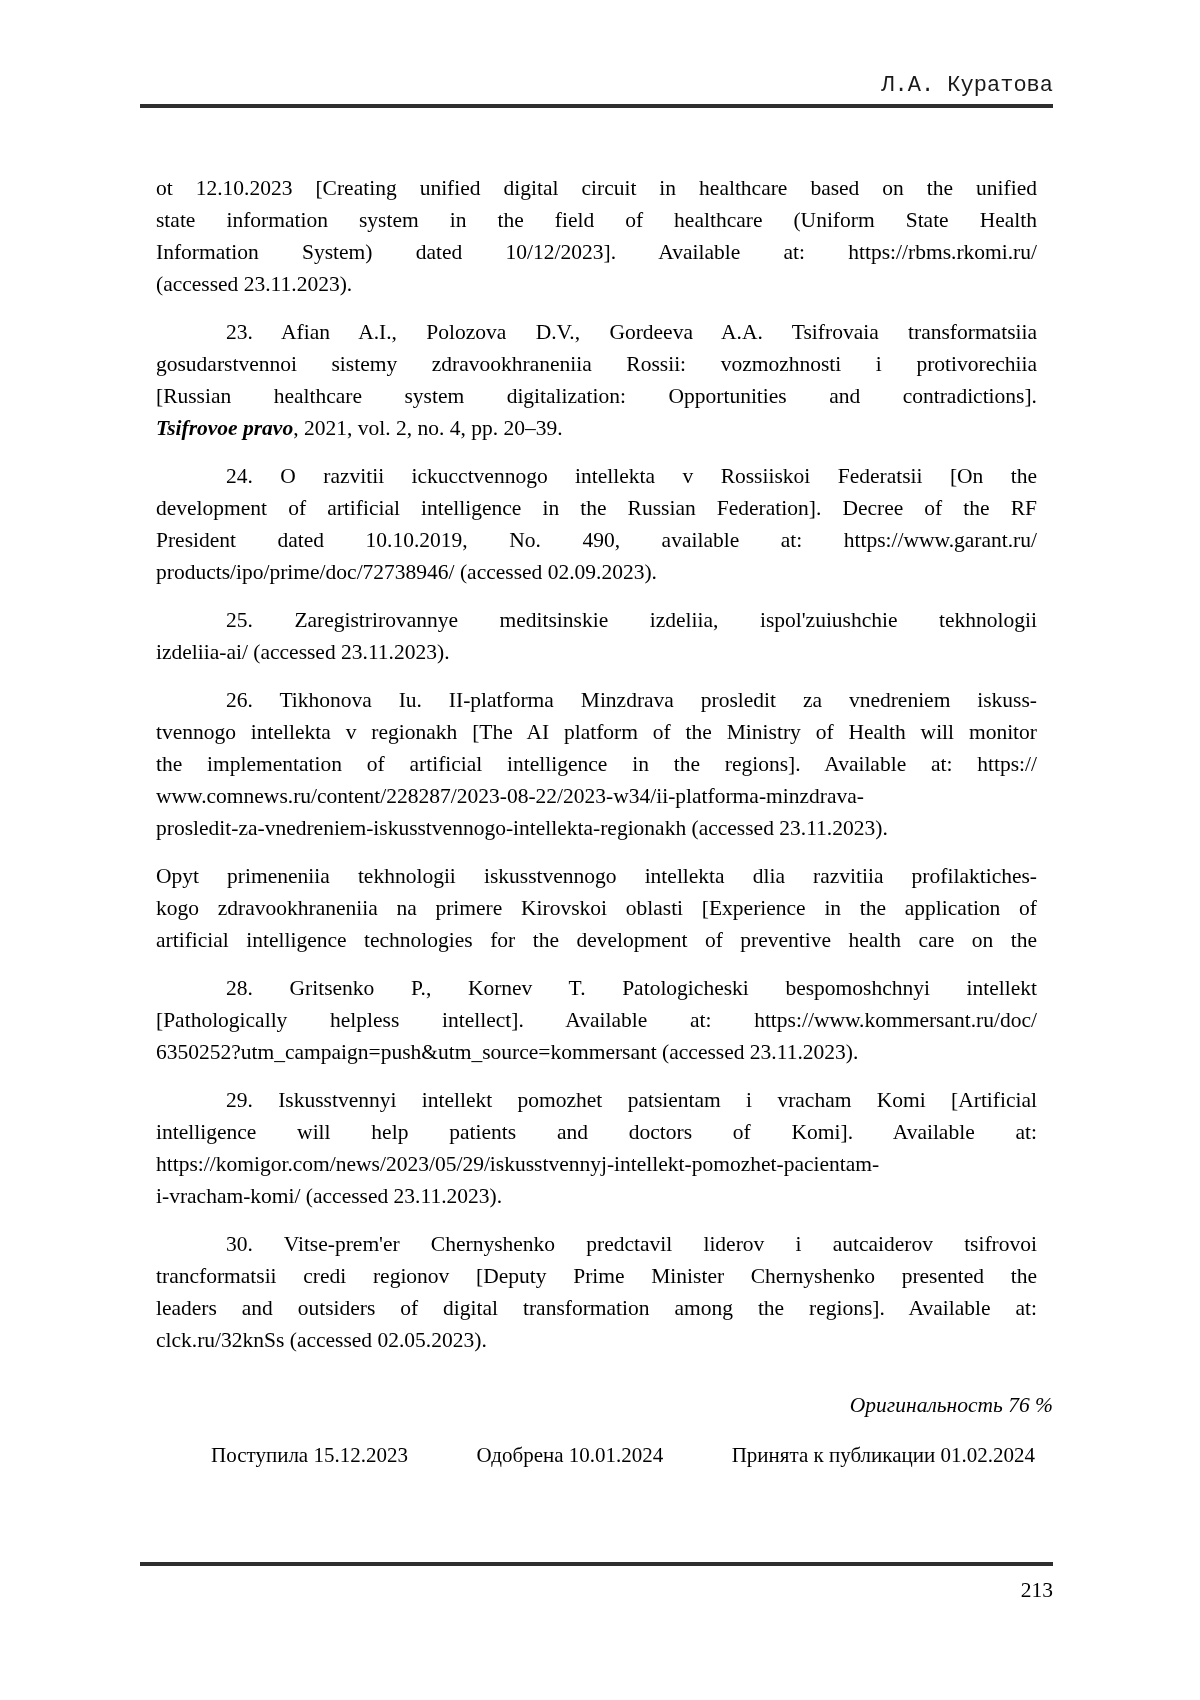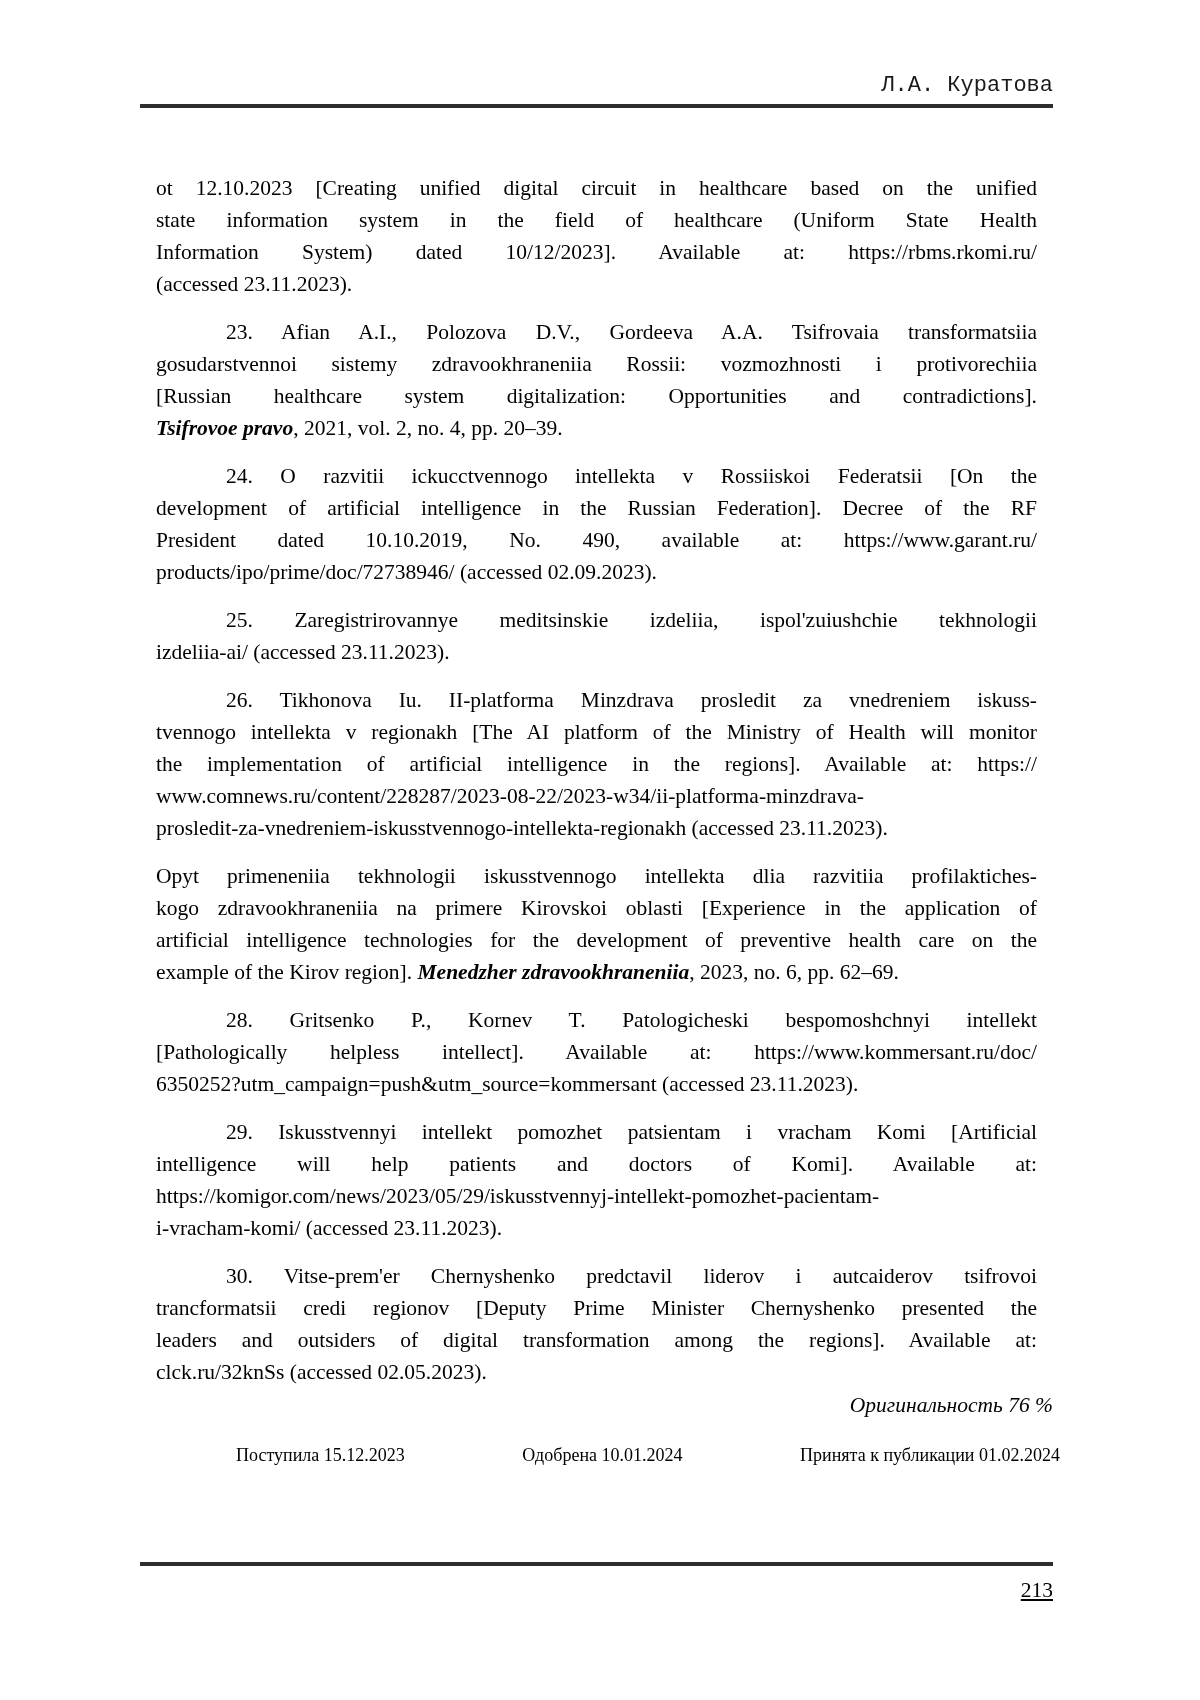--- a/index.html
+++ b/index.html
@@ -44,31 +44,31 @@
   }
   .ref .line.last { text-align-last: left; }
   .ref .line.first-indent { padding-left: 70px; }
   .italic { font-style: italic; font-weight: bold; }
   .originality {
     position: absolute; left: 140px; top: 1391px; width: 913px;
     text-align: right; font-style: italic;
     font-size: 21.5px; line-height: 28px;
   }
   .dates {
-    position: absolute; left: 236px; top: 1441px; width: 824px;
+    position: absolute; left: 211px; top: 1441px; width: 824px;
     display: flex; justify-content: space-between;
-    font-size: 18px; line-height: 28px;
+    font-size: 21px; line-height: 28px;
   }
   .footer-rule {
     position: absolute; left: 140px; top: 1562px; width: 913px;
     height: 4px; background: var(--rule-color, #2e2e2e);
   }
   .page-number {
     position: absolute; left: 140px; top: 1575px; width: 913px;
-    text-align: right; font-size: 21.5px; line-height: 30px; text-decoration: underline;
+    text-align: right; font-size: 21.5px; line-height: 30px;
   }
 </style>
 </head>
 <body>
 
 <div class="page">
 
   <div class="running-head">Л.А. Куратова</div>
 
   <div class="header-rule"></div>
@@ -100,21 +100,20 @@
         <div class="line first-indent"><span>26. Tikhonova Iu. II-platforma Minzdrava prosledit za vnedreniem iskuss-</span></div>
         <div class="line"><span>tvennogo intellekta v regionakh [The AI platform of the Ministry of Health will monitor</span></div>
         <div class="line"><span>the implementation of artificial intelligence in the regions]. Available at: https://</span></div>
         <div class="line"><span>www.comnews.ru/content/228287/2023-08-22/2023-w34/ii-platforma-minzdrava-</span></div>
         <div class="line last"><span>prosledit-za-vnedreniem-iskusstvennogo-intellekta-regionakh (accessed 23.11.2023).</span></div>
       </div>
       <div class="ref">
         <div class="line"><span>Opyt primeneniia tekhnologii iskusstvennogo intellekta dlia razvitiia profilaktiches-</span></div>
         <div class="line"><span>kogo zdravookhraneniia na primere Kirovskoi oblasti [Experience in the application of</span></div>
         <div class="line"><span>artificial intelligence technologies for the development of preventive health care on the</span></div>
-        <div class="line last"><span>example of the Kirov region]. </span><span class="italic">Menedzher zdravookhraneniia</span><span>, 2023, no. 6, pp. 62–69.</span></div>
       </div>
       <div class="ref">
         <div class="line first-indent"><span>28. Gritsenko P., Kornev T. Patologicheski bespomoshchnyi intellekt</span></div>
         <div class="line"><span>[Pathologically helpless intellect]. Available at: https://www.kommersant.ru/doc/</span></div>
         <div class="line last"><span>6350252?utm_campaign=push&amp;utm_source=kommersant (accessed 23.11.2023).</span></div>
       </div>
       <div class="ref">
         <div class="line first-indent"><span>29. Iskusstvennyi intellekt pomozhet patsientam i vracham Komi [Artificial</span></div>
         <div class="line"><span>intelligence will help patients and doctors of Komi]. Available at:</span></div>
         <div class="line"><span>https://komigor.com/news/2023/05/29/iskusstvennyj-intellekt-pomozhet-pacientam-</span></div>

